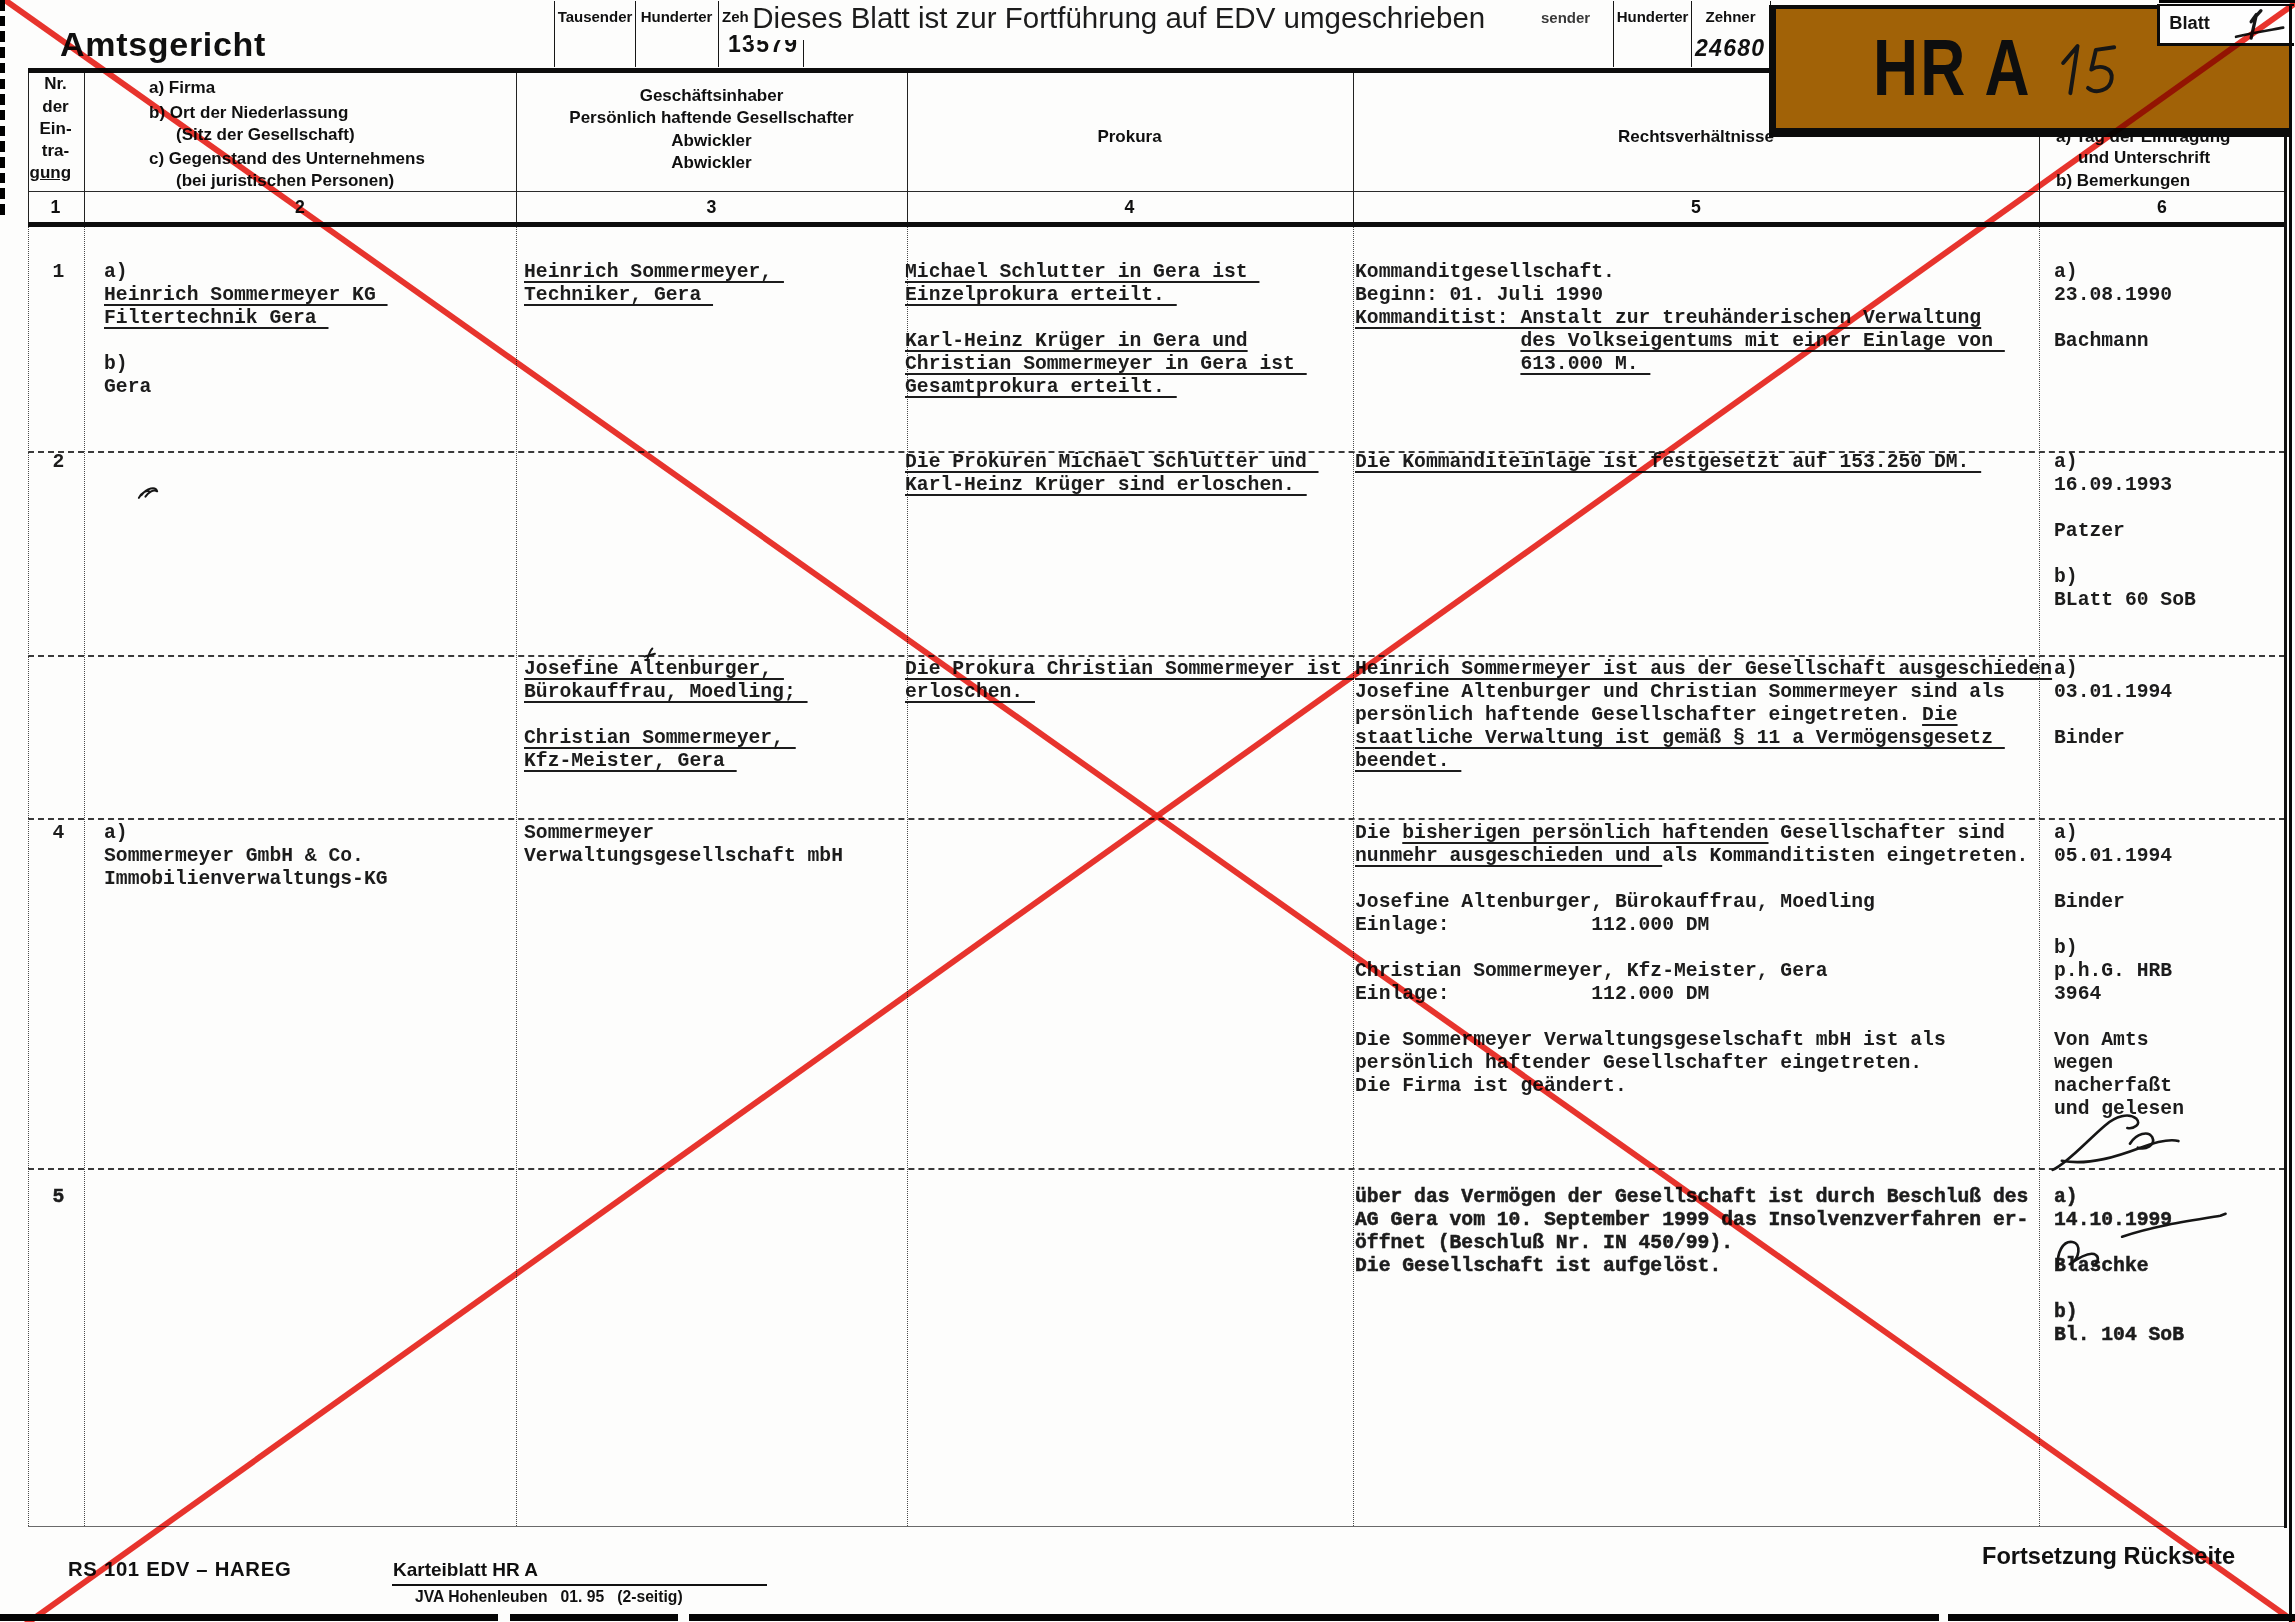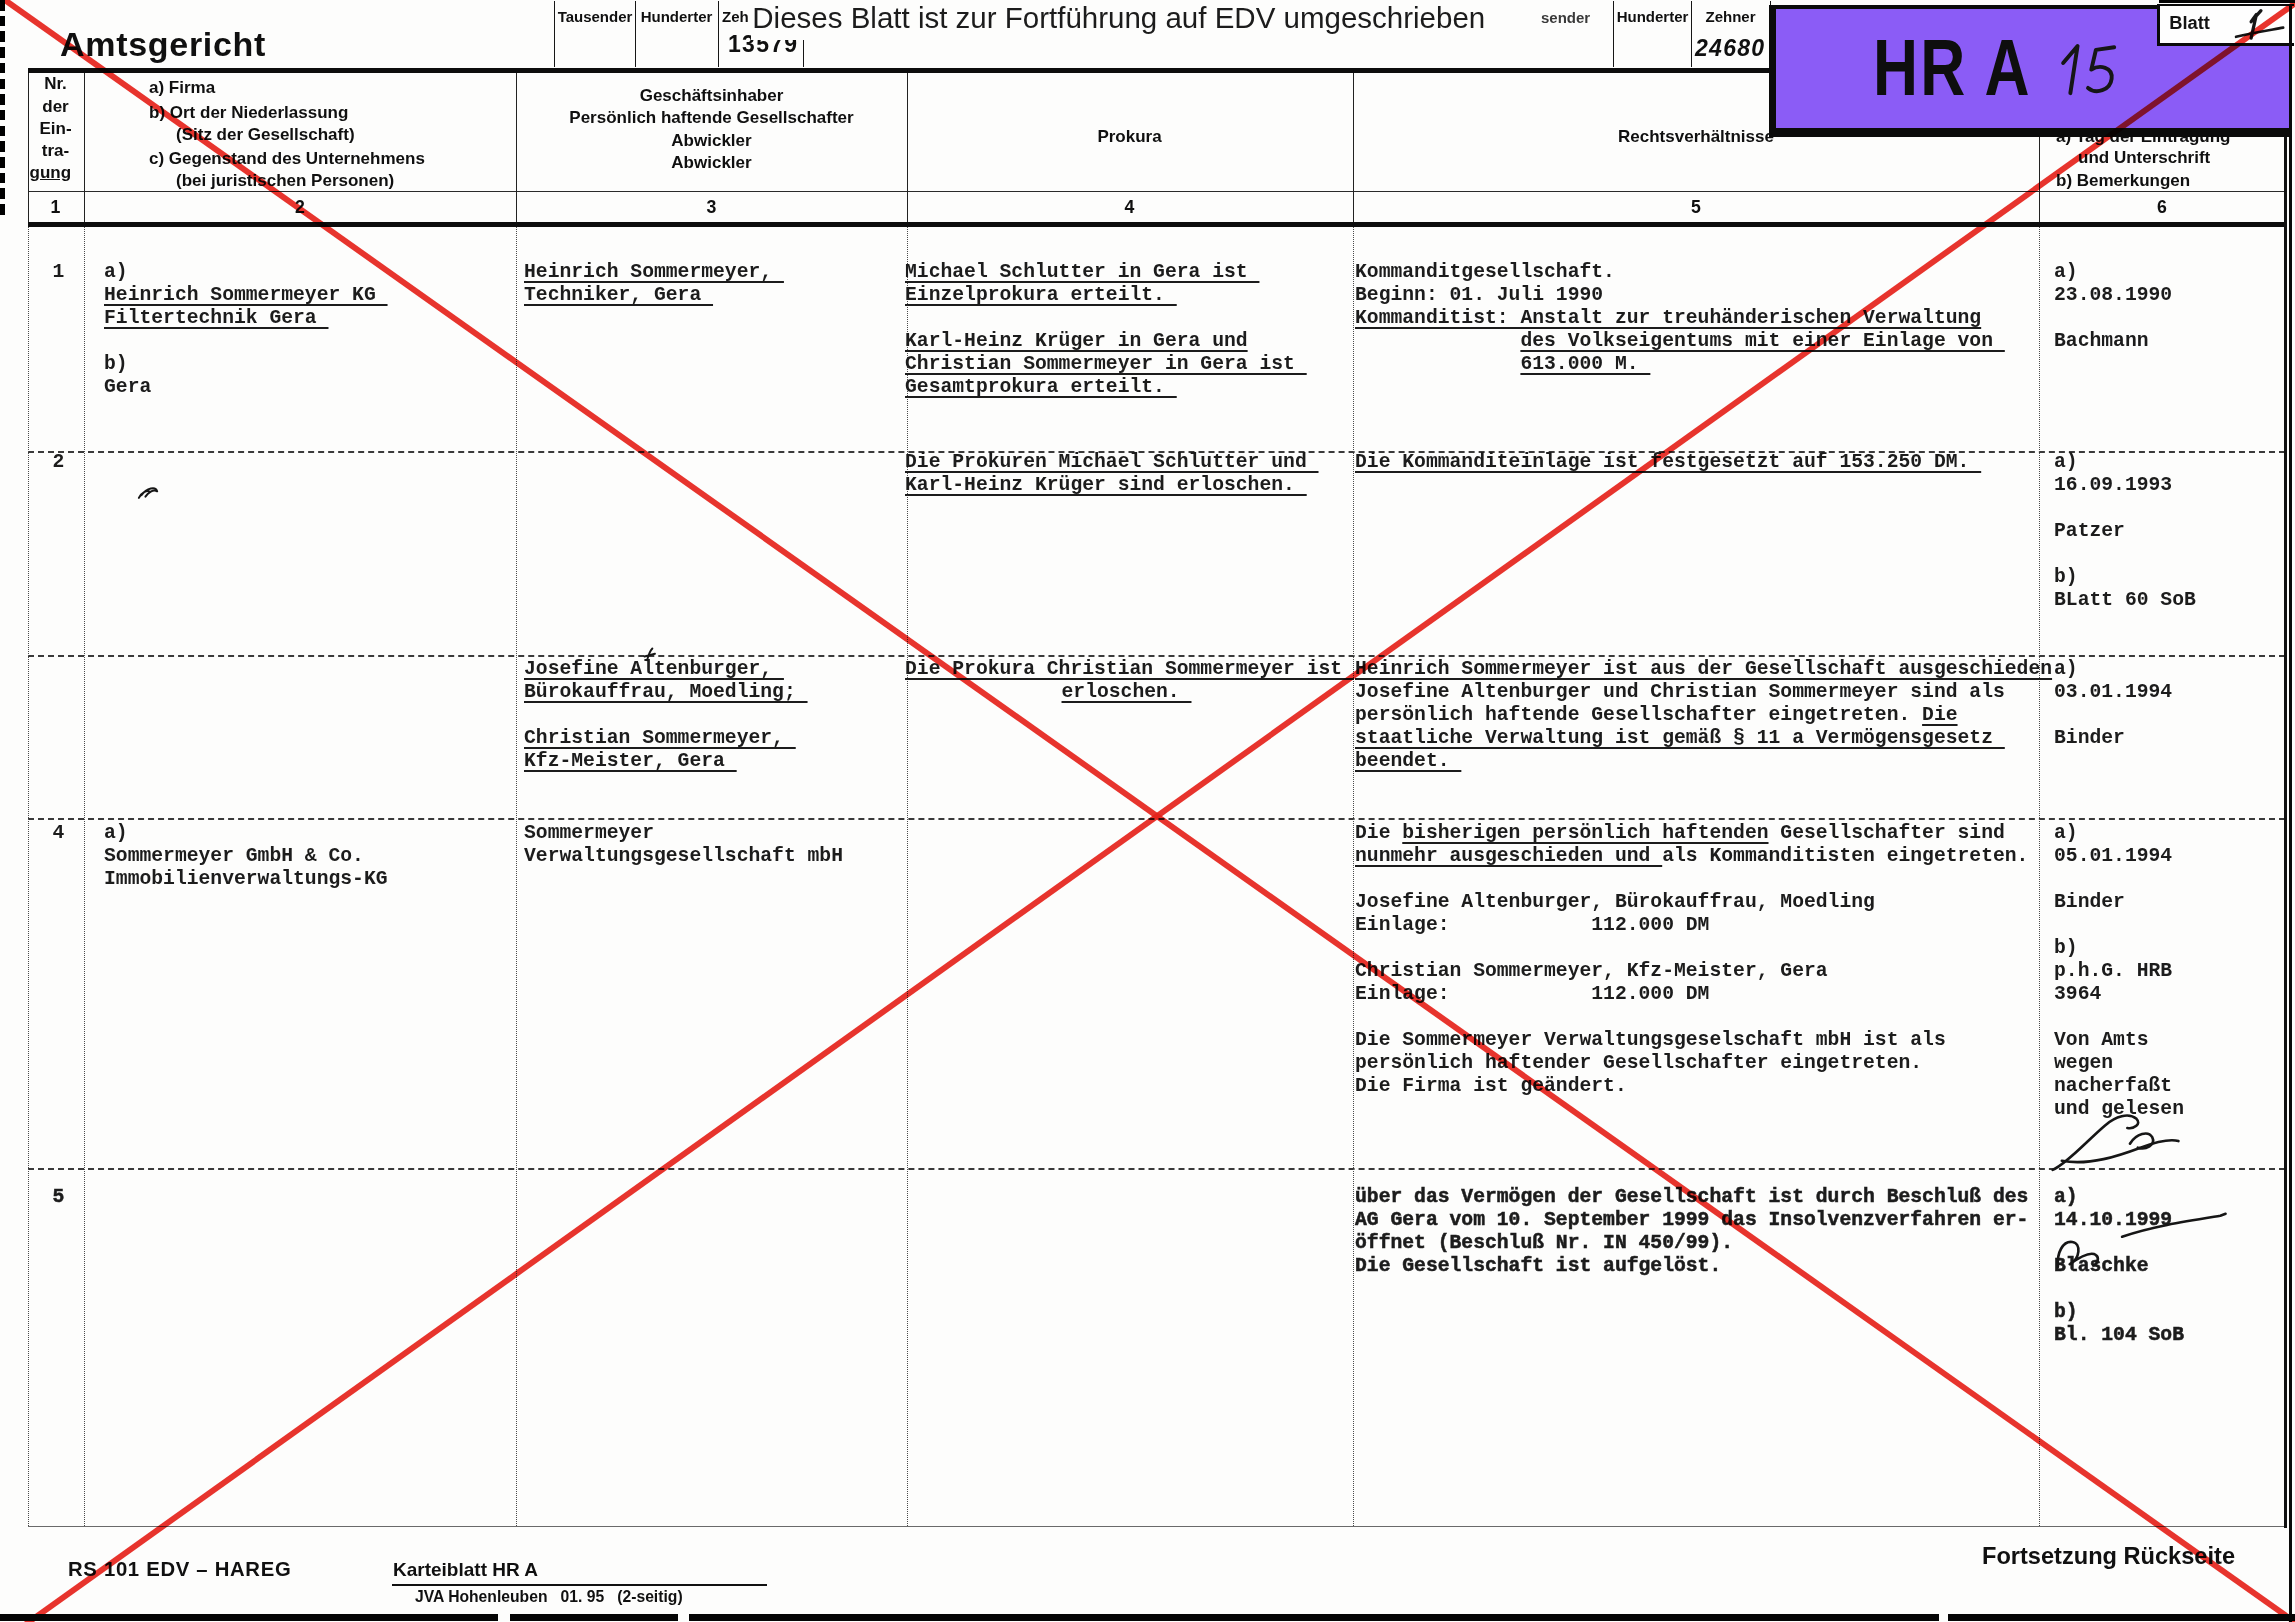--- a/index.html
+++ b/index.html
@@ -6,21 +6,21 @@
   #page{position:relative;width:2295px;height:1622px;background:#fdfdfc;overflow:hidden;
         font-family:"Liberation Sans",sans-serif;color:#141414;}
   
   .hdr{position:absolute;font-family:"Liberation Sans",sans-serif;color:#101010;z-index:2;white-space:pre;}
   .amts{font-size:34px;font-weight:bold;letter-spacing:0.7px;}
   .boxlab{font-size:15px;font-weight:bold;}
   .boxval{font-size:23px;font-weight:bold;letter-spacing:1.3px;}
   .edv{font-size:29.5px;font-weight:400;color:#1c1c1c;background:#fdfdfc;padding:1.3px 7.9px 5.2px 1.3px;z-index:4;}
   .colhead{font-size:17px;font-weight:bold;line-height:22px;}
   .colnum{font-size:17.7px;font-weight:bold;}
-  .hra-box{position:absolute;left:1769px;top:5.2px;width:514px;height:119px;background:#8b5cf6;
+  .hra-box{position:absolute;left:1769px;top:5.2px;width:514px;height:119px;background:#a16207;
            border-left:7.9px solid #0b0b0b;border-top:4.6px solid #0b0b0b;border-bottom:9.8px solid #0b0b0b;z-index:5;}
   .hra{position:absolute;left:97px;top:11.8px;font-size:76px;font-weight:bold;letter-spacing:2.6px;
        transform:scale(.82,1.06);transform-origin:left top;color:#0e0e0e;}
   .blatt-box{position:absolute;left:2157px;top:3.9px;width:134px;height:37px;background:#fefefe;
              border-left:3.3px solid #0b0b0b;border-bottom:3.3px solid #0b0b0b;border-top:2px solid #0b0b0b;z-index:6;}
   .blatt-lab{position:absolute;left:9.2px;top:6.6px;font-size:18.3px;font-weight:bold;}
   
   .typed{position:absolute;font-family:"Liberation Mono","DejaVu Sans Mono",monospace;
          font-size:19.7px;line-height:23px;font-weight:bold;color:#1c1c1c;white-space:pre;z-index:3;}
   .typed .u{text-decoration:underline;text-decoration-thickness:2px;text-underline-offset:3.9px;}
@@ -178,21 +178,21 @@
     <div class="typed" style="left: 104px; top: 261px; width: 406px;"><div class="tl"><span>a)</span></div><div class="tl"><span class="u">Heinrich Sommermeyer KG </span></div><div class="tl"><span class="u">Filtertechnik Gera </span></div><div class="tl">&nbsp;</div><div class="tl"><span>b)</span></div><div class="tl"><span>Gera</span></div></div>
     <div class="typed" style="left: 524px; top: 261px; width: 380px;"><div class="tl"><span class="u">Heinrich Sommermeyer, </span></div><div class="tl"><span class="u">Techniker, Gera </span></div></div>
     <div class="typed" style="left: 905px; top: 261px; width: 443px;"><div class="tl"><span class="u">Michael Schlutter in Gera ist </span></div><div class="tl"><span class="u">Einzelprokura erteilt. </span></div><div class="tl">&nbsp;</div><div class="tl"><span class="u">Karl-Heinz Krüger in Gera und</span></div><div class="tl"><span class="u">Christian Sommermeyer in Gera ist </span></div><div class="tl"><span class="u">Gesamtprokura erteilt. </span></div></div>
     <div class="typed" style="left: 1355px; top: 261px; width: 694px;"><div class="tl"><span>Kommanditgesellschaft.</span></div><div class="tl"><span>Beginn: 01. Juli 1990</span></div><div class="tl"><span class="u">Kommanditist: Anstalt zur treuhänderischen Verwaltung</span></div><div class="tl"><span>              </span><span class="u">des Volkseigentums mit einer Einlage von </span></div><div class="tl"><span>              </span><span class="u">613.000 M. </span></div></div>
     <div class="typed" style="left: 2054px; top: 261px; width: 228px;"><div class="tl"><span>a)</span></div><div class="tl"><span>23.08.1990</span></div><div class="tl">&nbsp;</div><div class="tl"><span>Bachmann</span></div></div>
     <div class="typed" style="left: 43px; top: 451px; width: 31px; text-align: center;">2</div>
     <div class="typed" style="left: 905px; top: 451px; width: 443px;"><div class="tl"><span class="u">Die Prokuren Michael Schlutter und </span></div><div class="tl"><span class="u">Karl-Heinz Krüger sind erloschen. </span></div></div>
     <div class="typed" style="left: 1355px; top: 451px; width: 694px;"><div class="tl"><span class="u">Die Kommanditeinlage ist festgesetzt auf 153.250 DM. </span></div></div>
     <div class="typed" style="left: 2054px; top: 451px; width: 228px;"><div class="tl"><span>a)</span></div><div class="tl"><span>16.09.1993</span></div><div class="tl">&nbsp;</div><div class="tl"><span>Patzer</span></div><div class="tl">&nbsp;</div><div class="tl"><span>b)</span></div><div class="tl"><span>BLatt 60 SoB</span></div></div>
     <div class="typed" style="left: 524px; top: 658px; width: 380px;"><div class="tl"><span class="u">Josefine Altenburger, </span></div><div class="tl"><span class="u">Bürokauffrau, Moedling; </span></div><div class="tl">&nbsp;</div><div class="tl"><span class="u">Christian Sommermeyer, </span></div><div class="tl"><span class="u">Kfz-Meister, Gera </span></div></div>
-    <div class="typed" style="left: 905px; top: 658px; width: 443px; text-align: center;"><div class="tl"><span class="u">Die Prokura Christian Sommermeyer ist </span></div><div class="tl"><span class="u">erloschen. </span></div></div>
+    <div class="typed" style="left: 905px; top: 658px; width: 443px;"><div class="tl"><span class="u">Die Prokura Christian Sommermeyer ist </span></div><div class="tl"><span class="u">erloschen. </span></div></div>
     <div class="typed" style="left: 1355px; top: 658px; width: 694px;"><div class="tl"><span class="u">Heinrich Sommermeyer ist aus der Gesellschaft ausgeschieden</span></div><div class="tl"><span>Josefine Altenburger und Christian Sommermeyer sind als</span></div><div class="tl"><span>persönlich haftende Gesellschafter eingetreten. </span><span class="u">Die</span></div><div class="tl"><span class="u">staatliche Verwaltung ist gemäß § 11 a Vermögensgesetz </span></div><div class="tl"><span class="u">beendet. </span></div></div>
     <div class="typed" style="left: 2054px; top: 658px; width: 228px;"><div class="tl"><span>a)</span></div><div class="tl"><span>03.01.1994</span></div><div class="tl">&nbsp;</div><div class="tl"><span>Binder</span></div></div>
     <div class="typed" style="left: 43px; top: 822px; width: 31px; text-align: center;">4</div>
     <div class="typed" style="left: 104px; top: 822px; width: 406px;"><div class="tl"><span>a)</span></div><div class="tl"><span>Sommermeyer GmbH &amp; Co.</span></div><div class="tl"><span>Immobilienverwaltungs-KG</span></div></div>
     <div class="typed" style="left: 524px; top: 822px; width: 380px;"><div class="tl"><span>Sommermeyer</span></div><div class="tl"><span>Verwaltungsgesellschaft mbH</span></div></div>
     <div class="typed" style="left: 1355px; top: 822px; width: 694px;"><div class="tl"><span>Die </span><span class="u">bisherigen persönlich haftenden</span><span> Gesellschafter sind</span></div><div class="tl"><span class="u">nunmehr ausgeschieden und </span><span>als Kommanditisten eingetreten.</span></div><div class="tl">&nbsp;</div><div class="tl"><span>Josefine Altenburger, Bürokauffrau, Moedling</span></div><div class="tl"><span>Einlage:            112.000 DM</span></div><div class="tl">&nbsp;</div><div class="tl"><span>Christian Sommermeyer, Kfz-Meister, Gera</span></div><div class="tl"><span>Einlage:            112.000 DM</span></div><div class="tl">&nbsp;</div><div class="tl"><span>Die Sommermeyer Verwaltungsgeselschaft mbH ist als</span></div><div class="tl"><span>persönlich haftender Gesellschafter eingetreten.</span></div><div class="tl"><span>Die Firma ist geändert.</span></div></div>
     <div class="typed" style="left: 2054px; top: 822px; width: 228px;"><div class="tl"><span>a)</span></div><div class="tl"><span>05.01.1994</span></div><div class="tl">&nbsp;</div><div class="tl"><span>Binder</span></div><div class="tl">&nbsp;</div><div class="tl"><span>b)</span></div><div class="tl"><span>p.h.G. HRB</span></div><div class="tl"><span>3964</span></div><div class="tl">&nbsp;</div><div class="tl"><span>Von Amts</span></div><div class="tl"><span>wegen</span></div><div class="tl"><span>nacherfaßt</span></div><div class="tl"><span>und gelesen</span></div></div>
     <div class="typed xb" style="left: 43px; top: 1186px; width: 31px; text-align: center;">5</div>
     <div class="typed xb" style="left: 1355px; top: 1186px; width: 694px;"><div class="tl"><span>über das Vermögen der Gesellschaft ist durch Beschluß des</span></div><div class="tl"><span>AG Gera vom 10. September 1999 das Insolvenzverfahren er-</span></div><div class="tl"><span>öffnet (Beschluß Nr. IN 450/99).</span></div><div class="tl"><span>Die Gesellschaft ist aufgelöst.</span></div></div>
     <div class="typed xb" style="left: 2054px; top: 1186px; width: 228px;"><div class="tl"><span>a)</span></div><div class="tl"><span>14.10.1999</span></div><div class="tl">&nbsp;</div><div class="tl"><span>Blaschke</span></div><div class="tl">&nbsp;</div><div class="tl"><span>b)</span></div><div class="tl"><span>Bl. 104 SoB</span></div></div>

